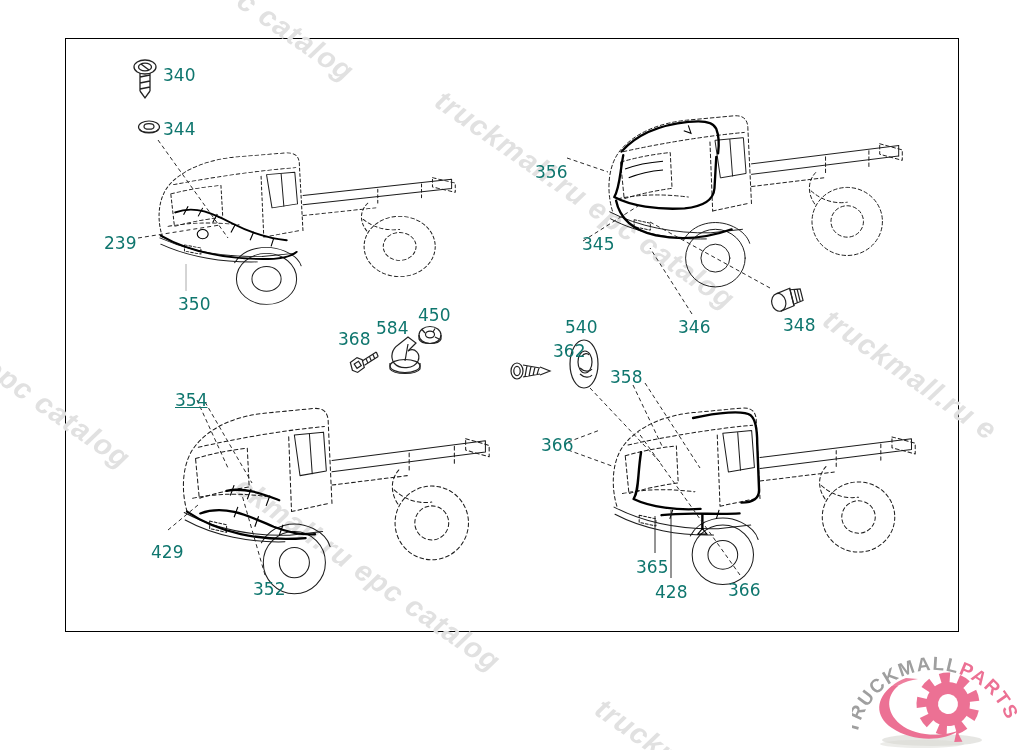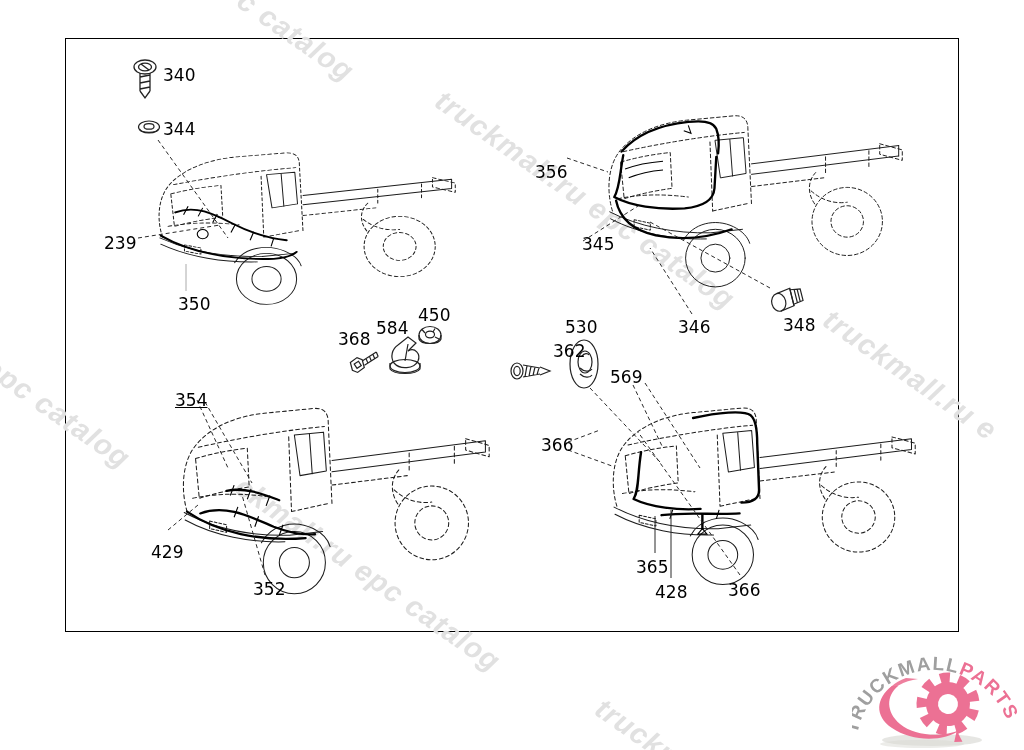--- a/index.html
+++ b/index.html
@@ -14,21 +14,21 @@
   .watermark{
     position:absolute;transform:rotate(35deg);transform-origin:0 0;
     font:italic bold 29px "Liberation Sans",sans-serif;
     color:#e1e1e1;white-space:nowrap;letter-spacing:1px;z-index:1;
     pointer-events:none;
   }
   .truck{position:absolute;z-index:2;}
   .truck svg{width:100%;height:100%;}
   .hw{position:absolute;z-index:3;}
   .callout{
-    position:absolute;z-index:4;color:#000000;
+    position:absolute;z-index:4;color:#0f766e;
     font:17px "DejaVu Sans","Liberation Sans",sans-serif;
   }
   #leader-overlay{position:absolute;left:0;top:0;width:1024px;height:750px;z-index:2;pointer-events:none;}
   .logo{position:absolute;left:852px;top:652px;width:168px;height:98px;z-index:5;}
 </style>
 </head>
 <body>
 
 <div class="watermark" style="left:250px;top:-16px;">c catalog</div>
 <div class="watermark" style="left:448px;top:84px;">truckmall.ru epc catalog</div>
@@ -221,29 +221,29 @@
 </svg>
 
 <span class="callout" style="left:163px;top:65px;">340</span>
 <span class="callout" style="left:163px;top:119px;">344</span>
 <span class="callout" style="left:104px;top:233px;">239</span>
 <span class="callout" style="left:178px;top:294px;">350</span>
 <span class="callout" style="left:338px;top:329px;">368</span>
 <span class="callout" style="left:376px;top:318px;">584</span>
 <span class="callout" style="left:418px;top:305px;">450</span>
 <span class="callout" style="left:513px;top:341px;margin-left:40px;">362</span>
-<span class="callout" style="left:565px;top:317px;">530</span>
+<span class="callout" style="left:565px;top:317px;">540</span>
 <span class="callout" style="left:535px;top:150px;margin-top:12px;">356</span>
 <span class="callout" style="left:550px;top:234px;margin-left:32px;">345</span>
 <span class="callout" style="left:678px;top:317px;">346</span>
 <span class="callout" style="left:783px;top:315px;">348</span>
 <span class="callout" style="left:175px;top:390px;text-decoration:underline;">354</span>
 <span class="callout" style="left:151px;top:532px;margin-top:10px;">429</span>
 <span class="callout" style="left:253px;top:579px;">352</span>
-<span class="callout" style="left:610px;top:367px;">569</span>
+<span class="callout" style="left:610px;top:367px;">358</span>
 <span class="callout" style="left:541px;top:435px;">366</span>
 <span class="callout" style="left:636px;top:557px;">365</span>
 <span class="callout" style="left:655px;top:582px;">428</span>
 <span class="callout" style="left:728px;top:580px;">366</span>
 
 <div class="logo">
   <svg viewBox="0 0 168 98">
     <defs>
       <path id="arc" d="M4,96 A78,78 0 0 1 160,96"></path>
     </defs>

